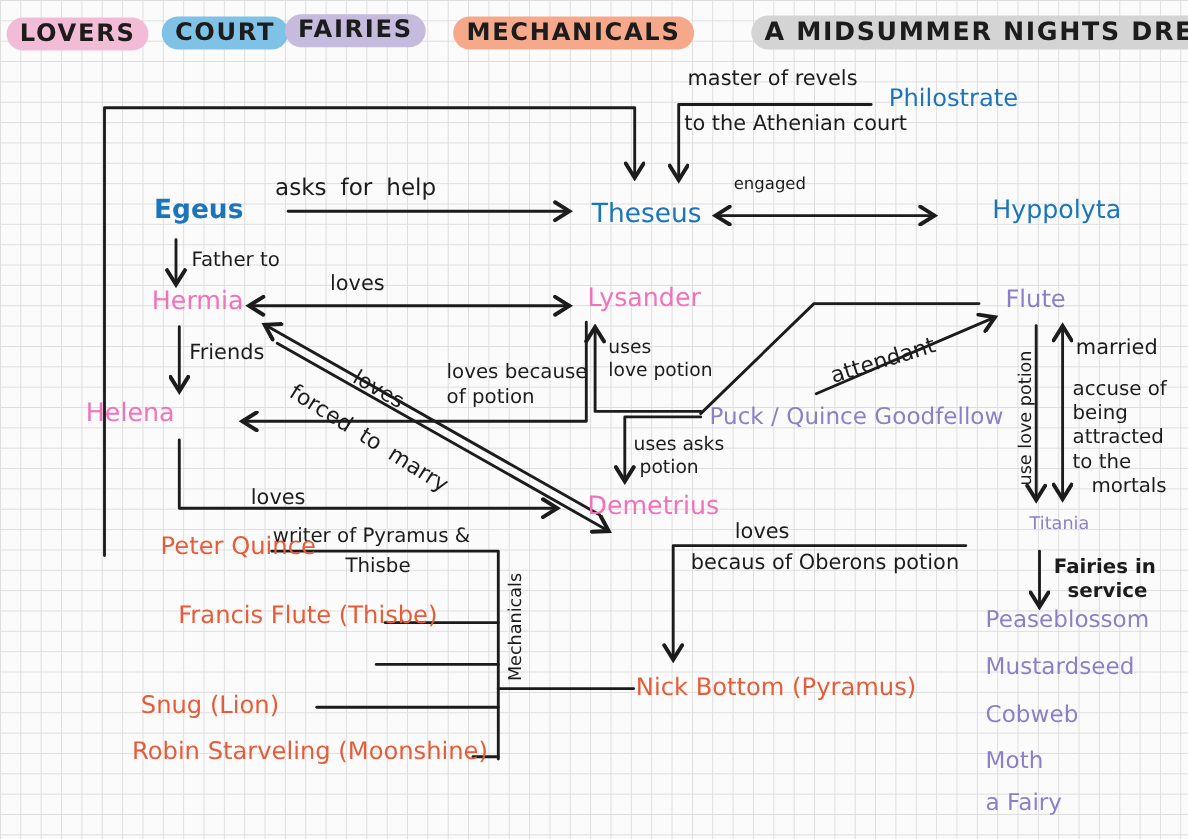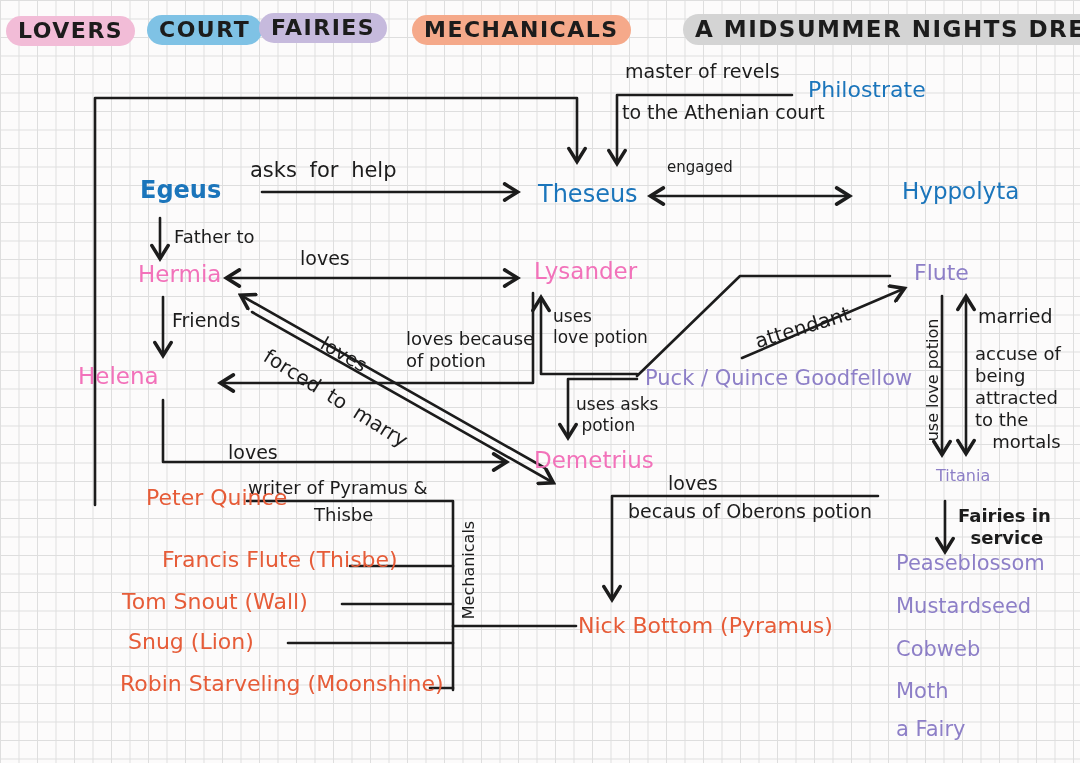--- a/index.html
+++ b/index.html
@@ -123,18 +123,17 @@
   <span class="abs name" style="left: 645px; top: 366px; font-size: 21px; color: rgb(141, 127, 199);">Puck / Quince Goodfellow</span>
   <span class="abs name" style="left: 936px; top: 466px; font-size: 16px; color: rgb(141, 127, 199);">Titania</span>
   <span class="abs name" style="left: 896px; top: 551px; font-size: 21px; color: rgb(141, 127, 199);">Peaseblossom</span>
   <span class="abs name" style="left: 896px; top: 594px; font-size: 21px; color: rgb(141, 127, 199);">Mustardseed</span>
   <span class="abs name" style="left: 896px; top: 637px; font-size: 21px; color: rgb(141, 127, 199);">Cobweb</span>
   <span class="abs name" style="left: 896px; top: 679px; font-size: 21px; color: rgb(141, 127, 199);">Moth</span>
   <span class="abs name" style="left: 896px; top: 717px; font-size: 21px; color: rgb(141, 127, 199);">a Fairy</span>
 
   <span class="abs name" style="left: 122px; top: 485px; color: rgb(230, 92, 56); margin-left: 24px;">Peter Quince</span>
   <span class="abs name" style="left: 122px; top: 547px; color: rgb(230, 92, 56); margin-left: 40px;">Francis Flute (Thisbe)</span>
-  <span class="abs name" style="left: 122px; top: 589px; color: rgb(230, 92, 56);">Tom Snout (Wall)</span>
   <span class="abs name" style="left: 128px; top: 629px; color: rgb(230, 92, 56);">Snug (Lion)</span>
   <span class="abs name" style="left: 120px; top: 671px; color: rgb(230, 92, 56);">Robin Starveling (Moonshine)</span>
   <span class="abs name" style="left: 578px; top: 613px; color: rgb(230, 92, 56);">Nick Bottom (Pyramus)</span>
 
 </div>
 
 </body></html>

